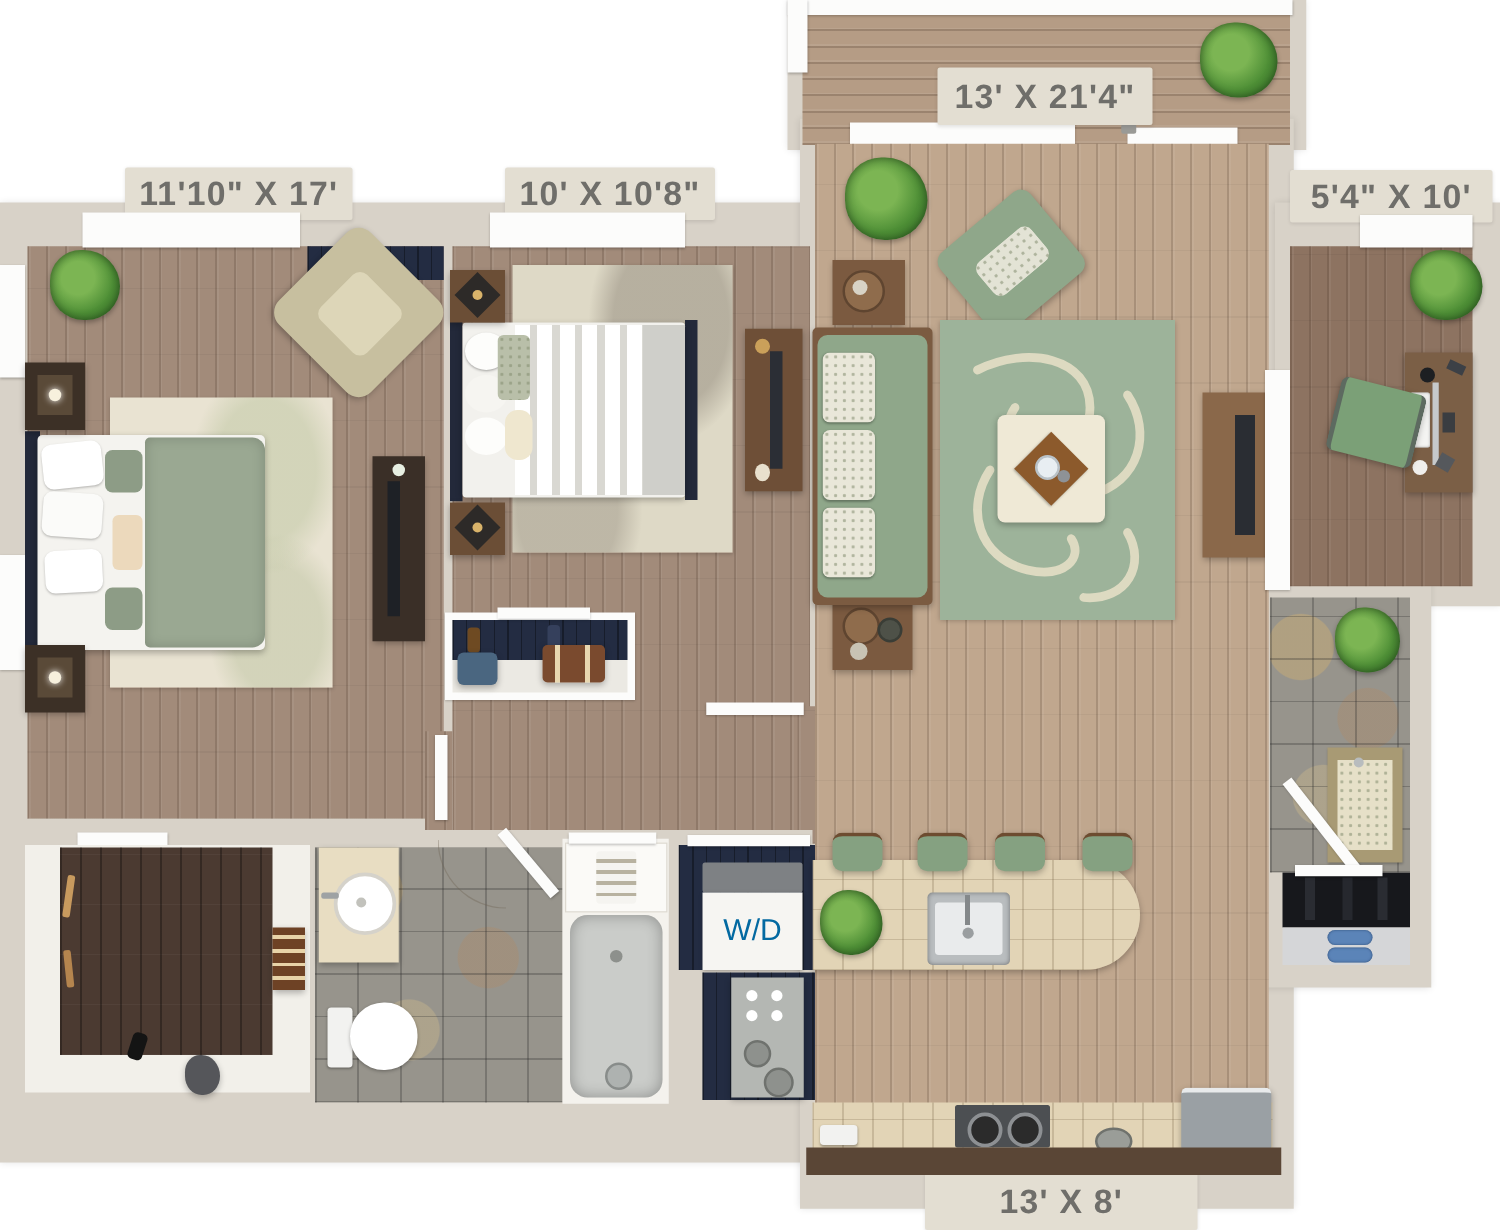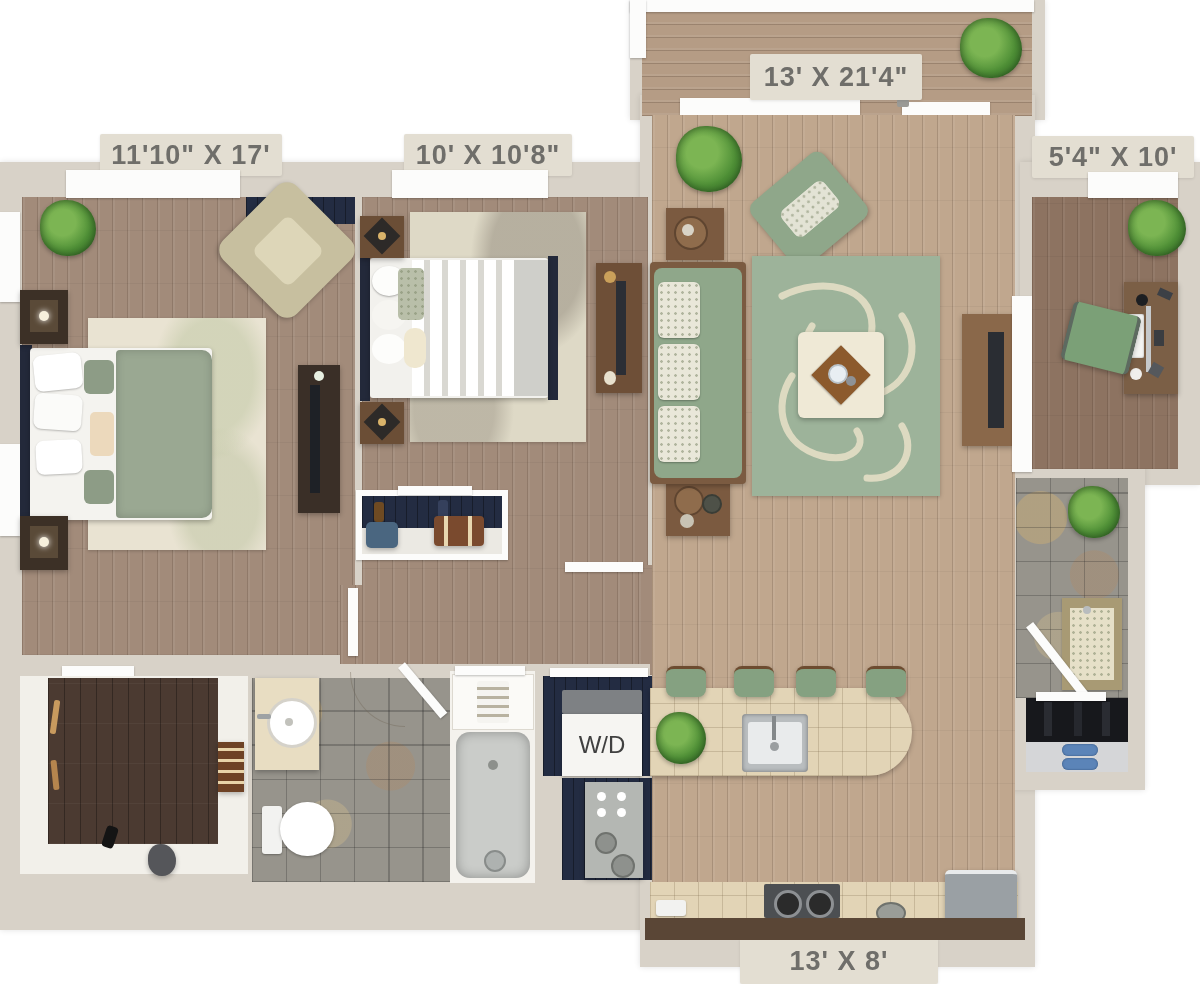--- a/index.html
+++ b/index.html
@@ -61,21 +61,21 @@
   <div class="abs wcap" style="left:630px;top:0;width:16px;height:58px"></div>
   <div class="abs plant" style="left:960px;top:18px;width:62px;height:60px"></div>
   <div class="abs wcap" style="left:680px;top:98px;width:180px;height:18px"></div>
   <div class="abs wcap" style="left:902px;top:102px;width:88px;height:14px"></div>
   <div class="abs" style="left:897px;top:99px;width:12px;height:8px;background:#9a9a96;border-radius:2px"></div>
 
   <div class="abs dim-label" style="left:100px;top:134px;width:182px;height:42px">11'10" X 17'</div>
   <div class="abs dim-label" style="left:404px;top:134px;width:168px;height:42px">10' X 10'8"</div>
   <div class="abs dim-label" style="left:750px;top:54px;width:172px;height:46px">13' X 21'4"</div>
   <div class="abs dim-label" style="left:1032px;top:136px;width:162px;height:42px">5'4" X 10'</div>
-  <div class="abs dim-label" style="left:740px;top:938px;width:198px;height:46px">13' X 8'</div>
+  <div class="abs dim-label" style="left:740px;top:938px;width:218px;height:46px">13' X 8'</div>
 
   <div class="abs wood" style="--c:#a28b7a;left:22px;top:197px;width:333px;height:458px"></div>
   <div class="abs navyfloor" style="left:246px;top:197px;width:109px;height:27px"></div>
   <div class="abs wcap" style="left:66px;top:170px;width:174px;height:28px"></div>
   <div class="abs wcap" style="left:0;top:212px;width:20px;height:90px"></div>
   <div class="abs wcap" style="left:0;top:444px;width:20px;height:92px"></div>
   <div class="abs plant" style="left:40px;top:200px;width:56px;height:56px"></div>
 
   <div class="abs shadowed" style="left:235px;top:198px;width:104px;height:104px;transform:rotate(45deg);background:#c7bf9f;border-radius:14px"></div>
   <div class="abs speckle" style="left:262px;top:225px;width:52px;height:52px;transform:rotate(45deg);background:#ddd6b8;border-radius:8px"></div>
@@ -190,21 +190,21 @@
   </div>
   <div class="abs" style="left:456px;top:732px;width:74px;height:146px;background:#caccc9;border-radius:14px;box-shadow:inset 0 0 12px rgba(0,0,0,.3)">
     <div class="abs circle" style="left:32px;top:28px;width:10px;height:10px;background:#8d908c"></div>
     <div class="abs circle" style="left:28px;top:118px;width:18px;height:18px;background:#aeb2b0;border:2px solid #888c8a"></div>
   </div>
   <div class="abs wcap" style="left:455px;top:666px;width:70px;height:9px"></div>
 
   <div class="abs navyfloor" style="left:543px;top:676px;width:112px;height:100px"></div>
   <div class="abs" style="left:562px;top:690px;width:80px;height:24px;background:#7e8184;border-radius:2px"></div>
   <div class="abs" style="left:562px;top:714px;width:80px;height:62px;background:#f6f5f2;box-shadow:0 1px 3px rgba(0,0,0,.35);
-       display:flex;align-items:center;justify-content:center;font-size:24px;color:#404040;font-family:'Liberation Sans',sans-serif">W/D</div>
+       display:flex;align-items:center;justify-content:center;font-size:24px;color:#0369a1;font-family:'Liberation Sans',sans-serif">W/D</div>
   <div class="abs wcap" style="left:550px;top:668px;width:98px;height:9px"></div>
 
   <div class="abs navyfloor" style="left:562px;top:778px;width:93px;height:102px"></div>
   <div class="abs shadowed" style="left:585px;top:782px;width:58px;height:96px;background:#b4b7b3">
     <div class="abs circle" style="left:12px;top:10px;width:9px;height:9px;background:#fff"></div>
     <div class="abs circle" style="left:32px;top:10px;width:9px;height:9px;background:#fff"></div>
     <div class="abs circle" style="left:12px;top:26px;width:9px;height:9px;background:#fff"></div>
     <div class="abs circle" style="left:32px;top:26px;width:9px;height:9px;background:#fff"></div>
     <div class="abs circle" style="left:10px;top:50px;width:18px;height:18px;background:#8e918d;border:2px solid #6f726e"></div>
     <div class="abs circle" style="left:26px;top:72px;width:20px;height:20px;background:#8e918d;border:2px solid #6f726e"></div>

